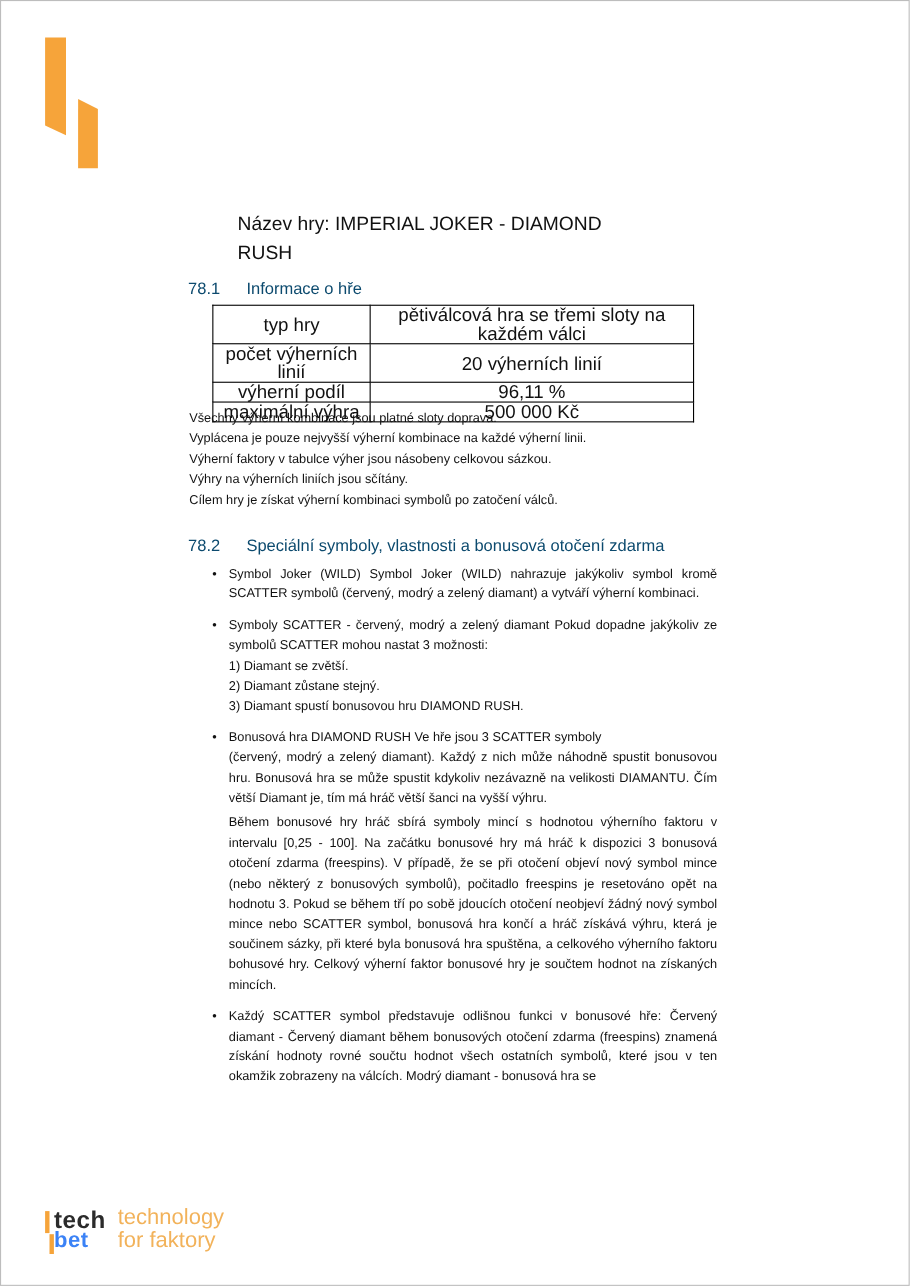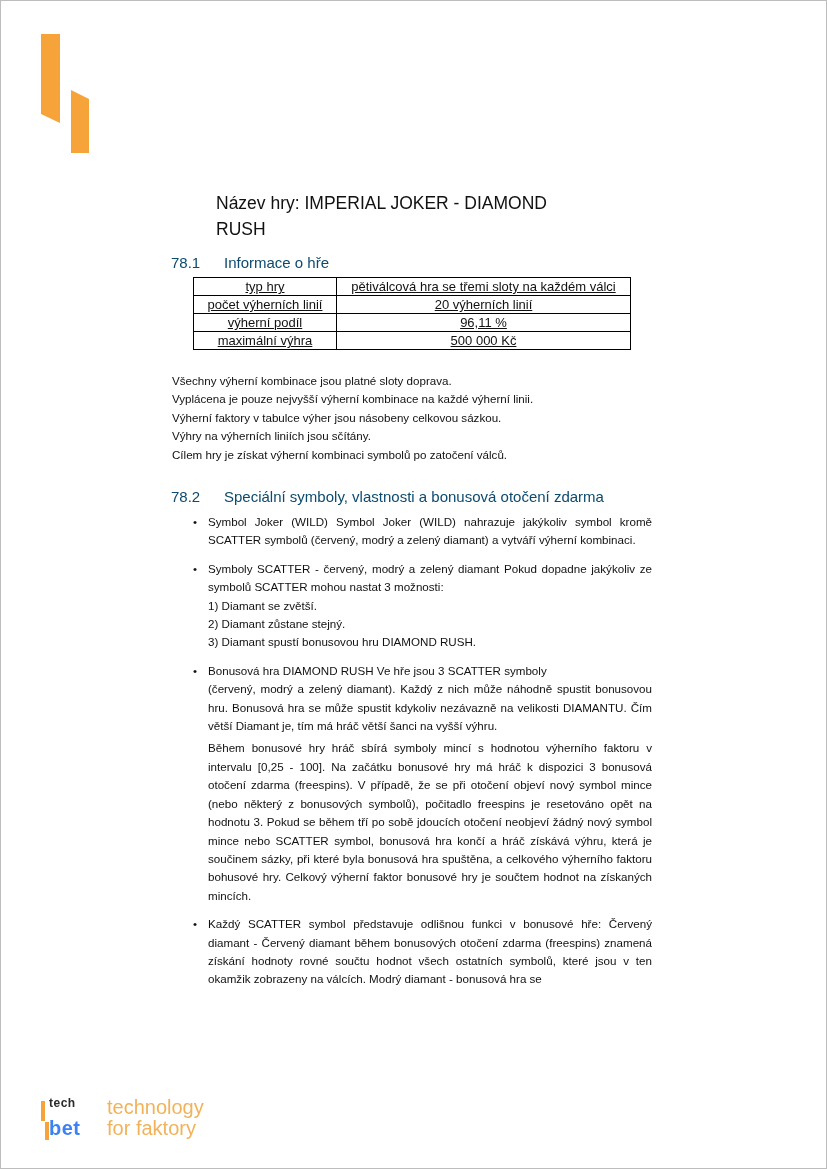--- a/index.html
+++ b/index.html
@@ -6,36 +6,36 @@
   body { width: 827px; height: 1169px; position: relative; overflow: hidden;
          font-family: "Liberation Sans", sans-serif; color: #111; }
   .page-border { position: absolute; left: 0; top: 0; width: 825px; height: 1167px;
                  border: 1px solid #bdbdbd; pointer-events: none; }
   .logo-top { position: absolute; left: 0; top: 0; width: 120px; height: 170px; }
   .title { position: absolute; left: 216px; top: 190px; width: 360px;
            font-size: 17.5px; line-height: 26px; color: #111; }
   .h2 { position: absolute; left: 171px; font-size: 15px; line-height: 20px; color: #0c4a6e; }
   .h2 .num { display: inline-block; width: 53px; }
   .info-table { position: absolute; left: 193px; top: 277px; width: 438px;
-                border-collapse: collapse; font-size: 13px; text-decoration: underline; }
+                border-collapse: collapse; font-size: 17px; }
   .info-table td { border: 1px solid #000; text-align: center; height: 17px;
                    padding: 0 4px; line-height: 17px; }
   .info-table td.k { width: 134px; }
   .para-lines { position: absolute; left: 172px; top: 372px; font-size: 11.6px; line-height: 18.4px; }
   .para-lines div { white-space: nowrap; }
   .bullets { position: absolute; left: 192px; top: 513px; width: 460px; font-size: 11.6px; line-height: 18.4px; }
   .bullet { position: relative; padding-left: 16px; margin-bottom: 10px; text-align: justify; }
   .bullet .dot { position: absolute; left: 1px; top: 0; }
   .bullet p { margin: 0; text-align: justify; }
   .bullet p.sub { margin-top: 4px; }
   .numlist div { white-space: nowrap; }
   .footer-logo { position: absolute; left: 38px; top: 1098px; width: 200px; height: 48px; }
   .footer-logo .bar1 { position: absolute; left: 3px; top: 3px; width: 4px; height: 20px; background: #f6a43a; }
   .footer-logo .bar2 { position: absolute; left: 7px; top: 24px; width: 4px; height: 18px; background: #f6a43a; }
-  .footer-logo .w1 { position: absolute; left: 11px; top: -2px; font-size: 12px; font-weight: bold; color: #2b2b2b; letter-spacing: 0.5px; }
+  .footer-logo .w1 { position: absolute; left: 11px; top: -2px; font-size: 22px; font-weight: bold; color: #2b2b2b; letter-spacing: 0.5px; }
   .footer-logo .w2 { position: absolute; left: 11px; top: 19px; font-size: 20px; font-weight: bold; color: #3b82f6; letter-spacing: 0.5px; }
   .footer-logo .w3 { position: absolute; left: 69px; top: -2px; font-size: 20px; color: #f2b25a; }
   .footer-logo .w4 { position: absolute; left: 69px; top: 19px; font-size: 20px; color: #f2b25a; }
 </style>
 </head>
 <body>
 
 <div class="page-border"></div>
 
 <svg class="logo-top" viewBox="0 0 120 170">

